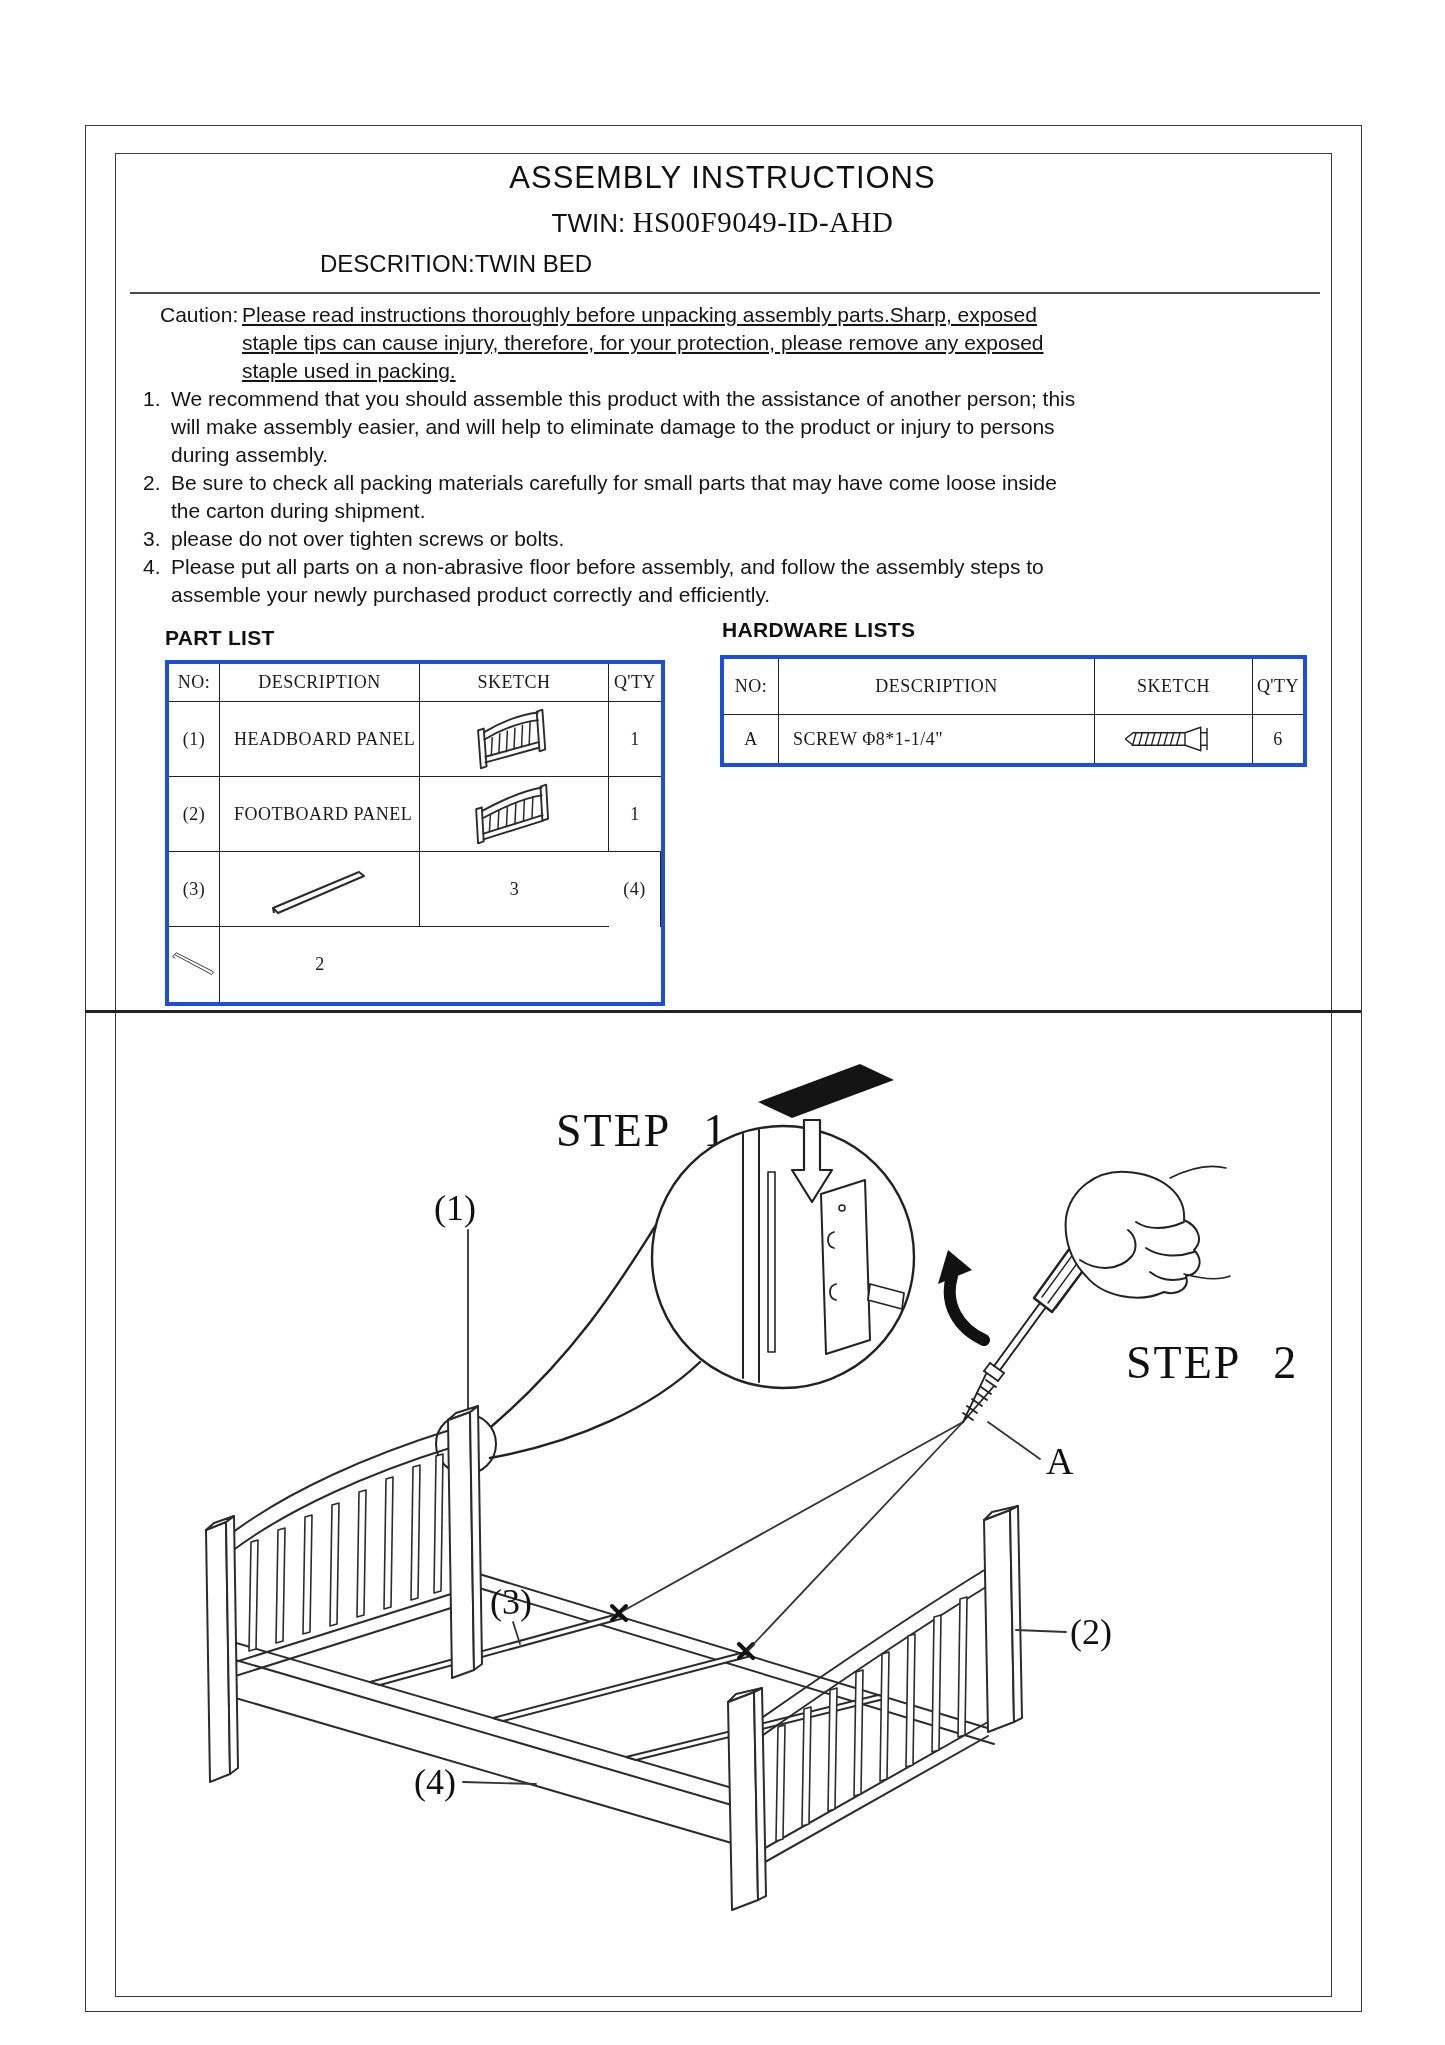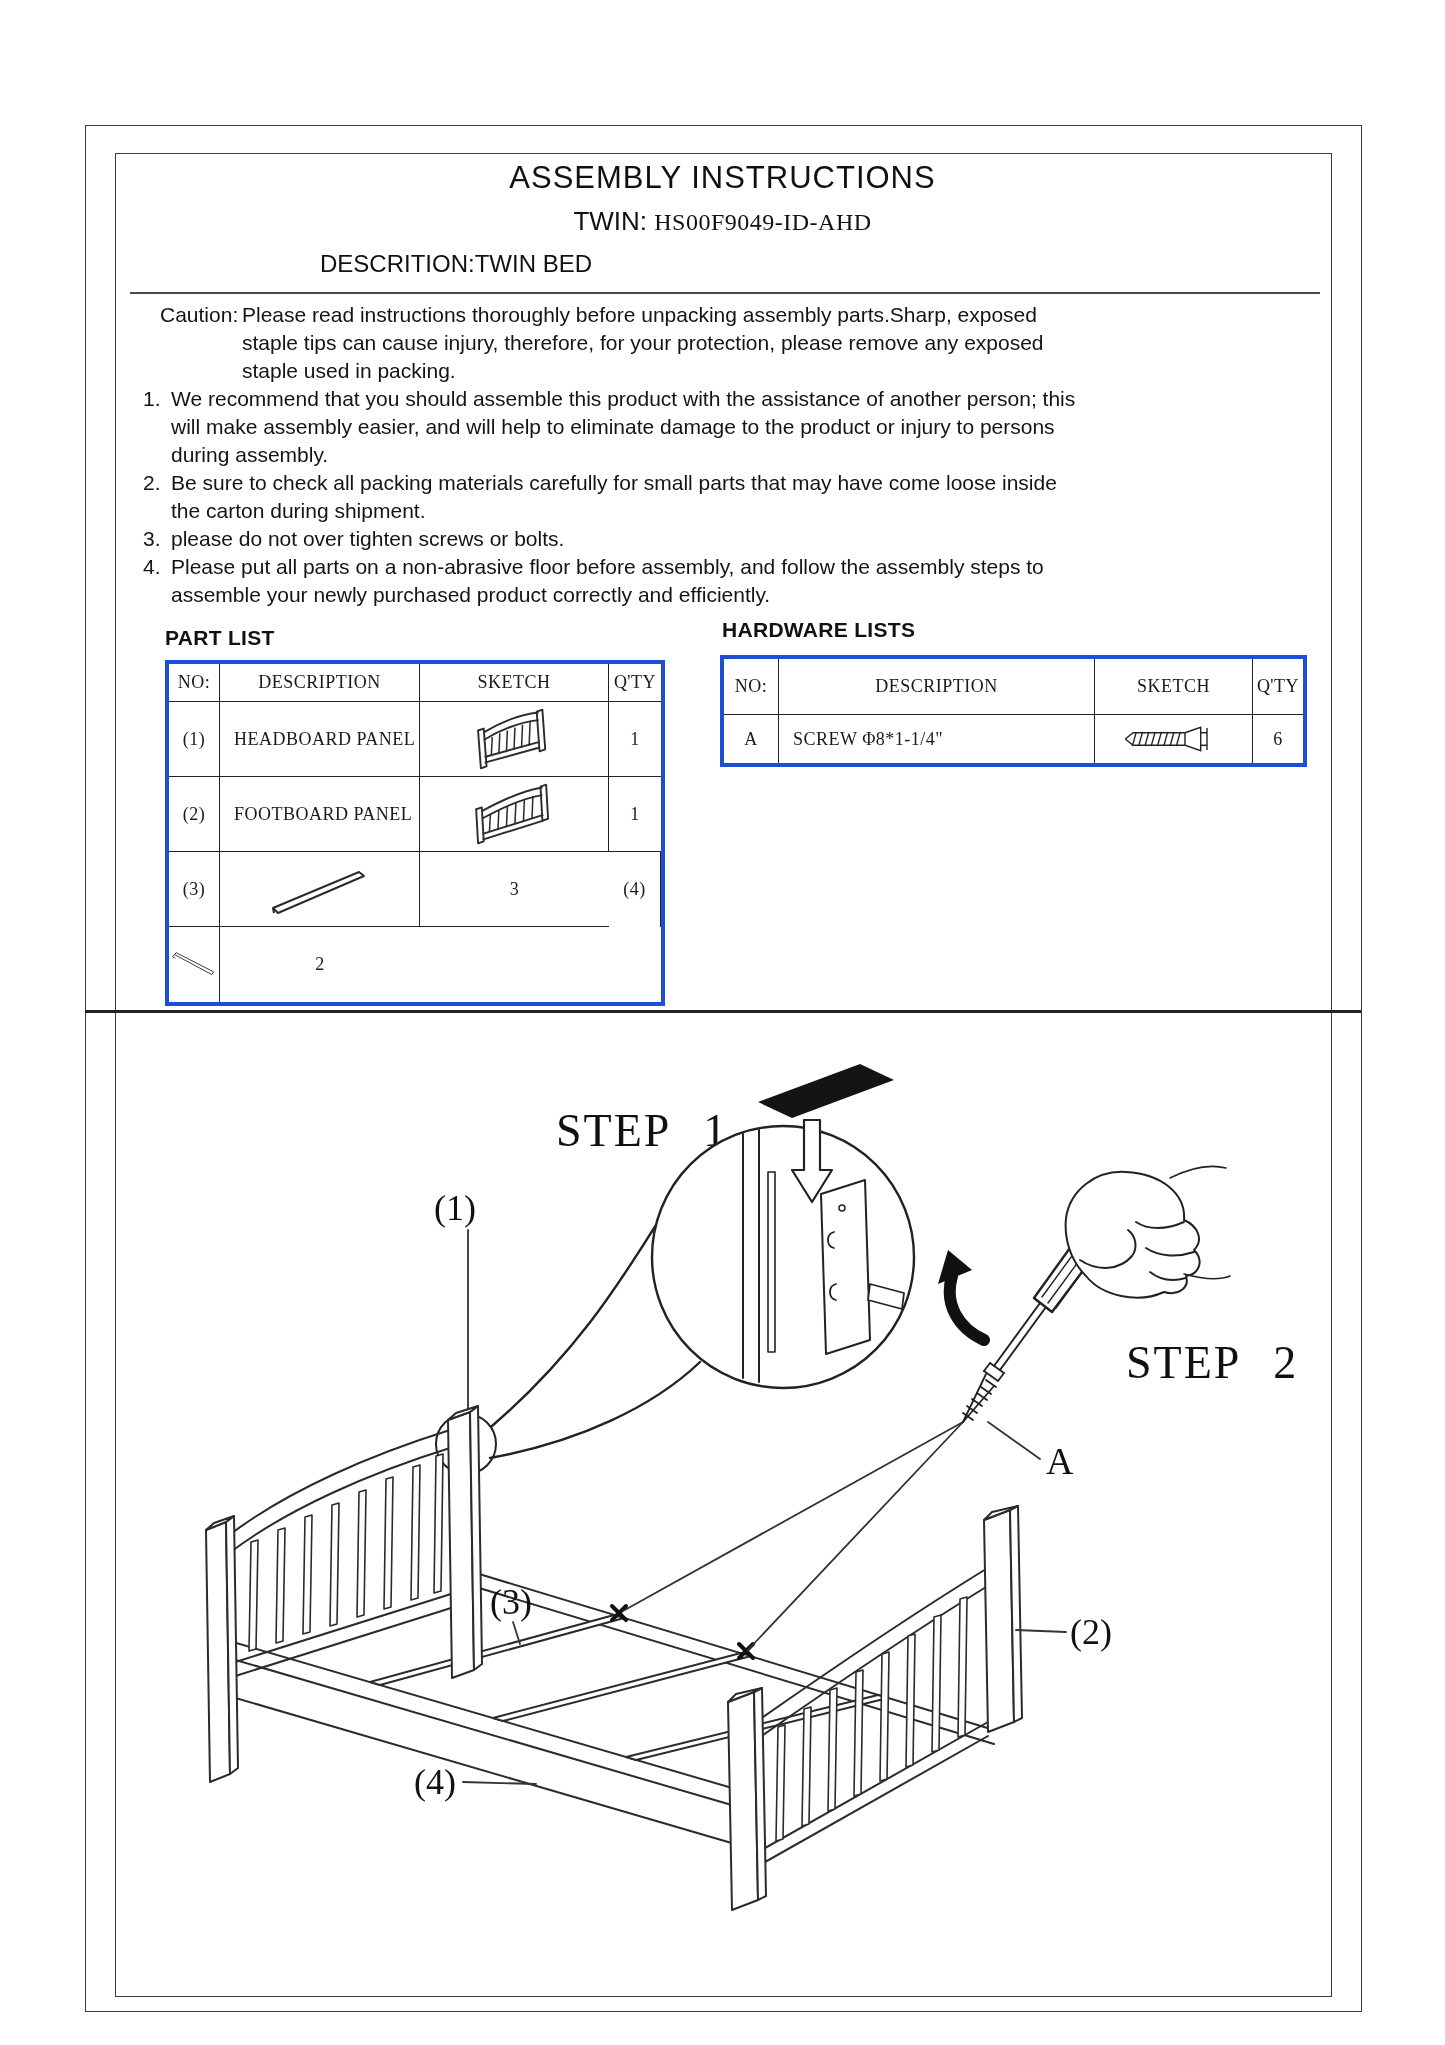--- a/index.html
+++ b/index.html
@@ -6,28 +6,28 @@
   #page{position:relative;width:1445px;height:2045px;background:#fff;
         font-family:"Liberation Sans",sans-serif;color:#1c1c1c;overflow:hidden;border-radius:14px;}
   .outer-border{position:absolute;left:85px;top:125px;width:1275px;height:1885px;
         border:1.5px solid #3a3a3a;}
   .inner-border{position:absolute;left:115px;top:153px;width:1215px;height:1842px;
         border:1.5px solid #3a3a3a;}
   .title{position:absolute;left:115px;top:160px;width:1215px;text-align:center;
         font-size:31px;letter-spacing:1px;color:#111;}
   .item-line{position:absolute;left:115px;top:206px;width:1215px;text-align:center;
         font-size:26px;color:#111;}
-  .item-code{font-family:"Liberation Serif",serif;font-size:24px;letter-spacing:.5px;}
+  .item-code{font-family:"Liberation Serif",serif;font-size:29px;letter-spacing:.5px;}
   .descr-line{position:absolute;left:320px;top:250px;font-size:24px;color:#111;}
   .head-rule{position:absolute;left:130px;top:292px;width:1190px;height:0;
         border-top:2px solid #4a4a4a;}
   .bodytext{font-size:21px;line-height:28px;color:#141414;}
   .caution{position:absolute;left:160px;top:301px;width:920px;display:flex;}
   .caution .lbl{flex:0 0 82px;}
-  .caution .txt{width:810px;}
+  .caution .txt{width:810px;text-decoration:underline;}
   .numlist{position:absolute;left:143px;top:385px;width:960px;}
   .numitem{display:flex;}
   .numitem .num{flex:0 0 28px;}
   .numitem .txt{width:905px;}
   .sec-heading{position:absolute;font-size:21px;font-weight:bold;color:#111;letter-spacing:.3px;}
   
   .grid{position:absolute;border:4px solid #1d4ed8;background:#fff;display:grid;}
   .cell{border-right:1.5px solid #222;border-bottom:1.5px solid #222;
         display:flex;align-items:center;justify-content:center;
         font-family:"Liberation Serif",serif;font-size:18px;color:#1a1a1a;

